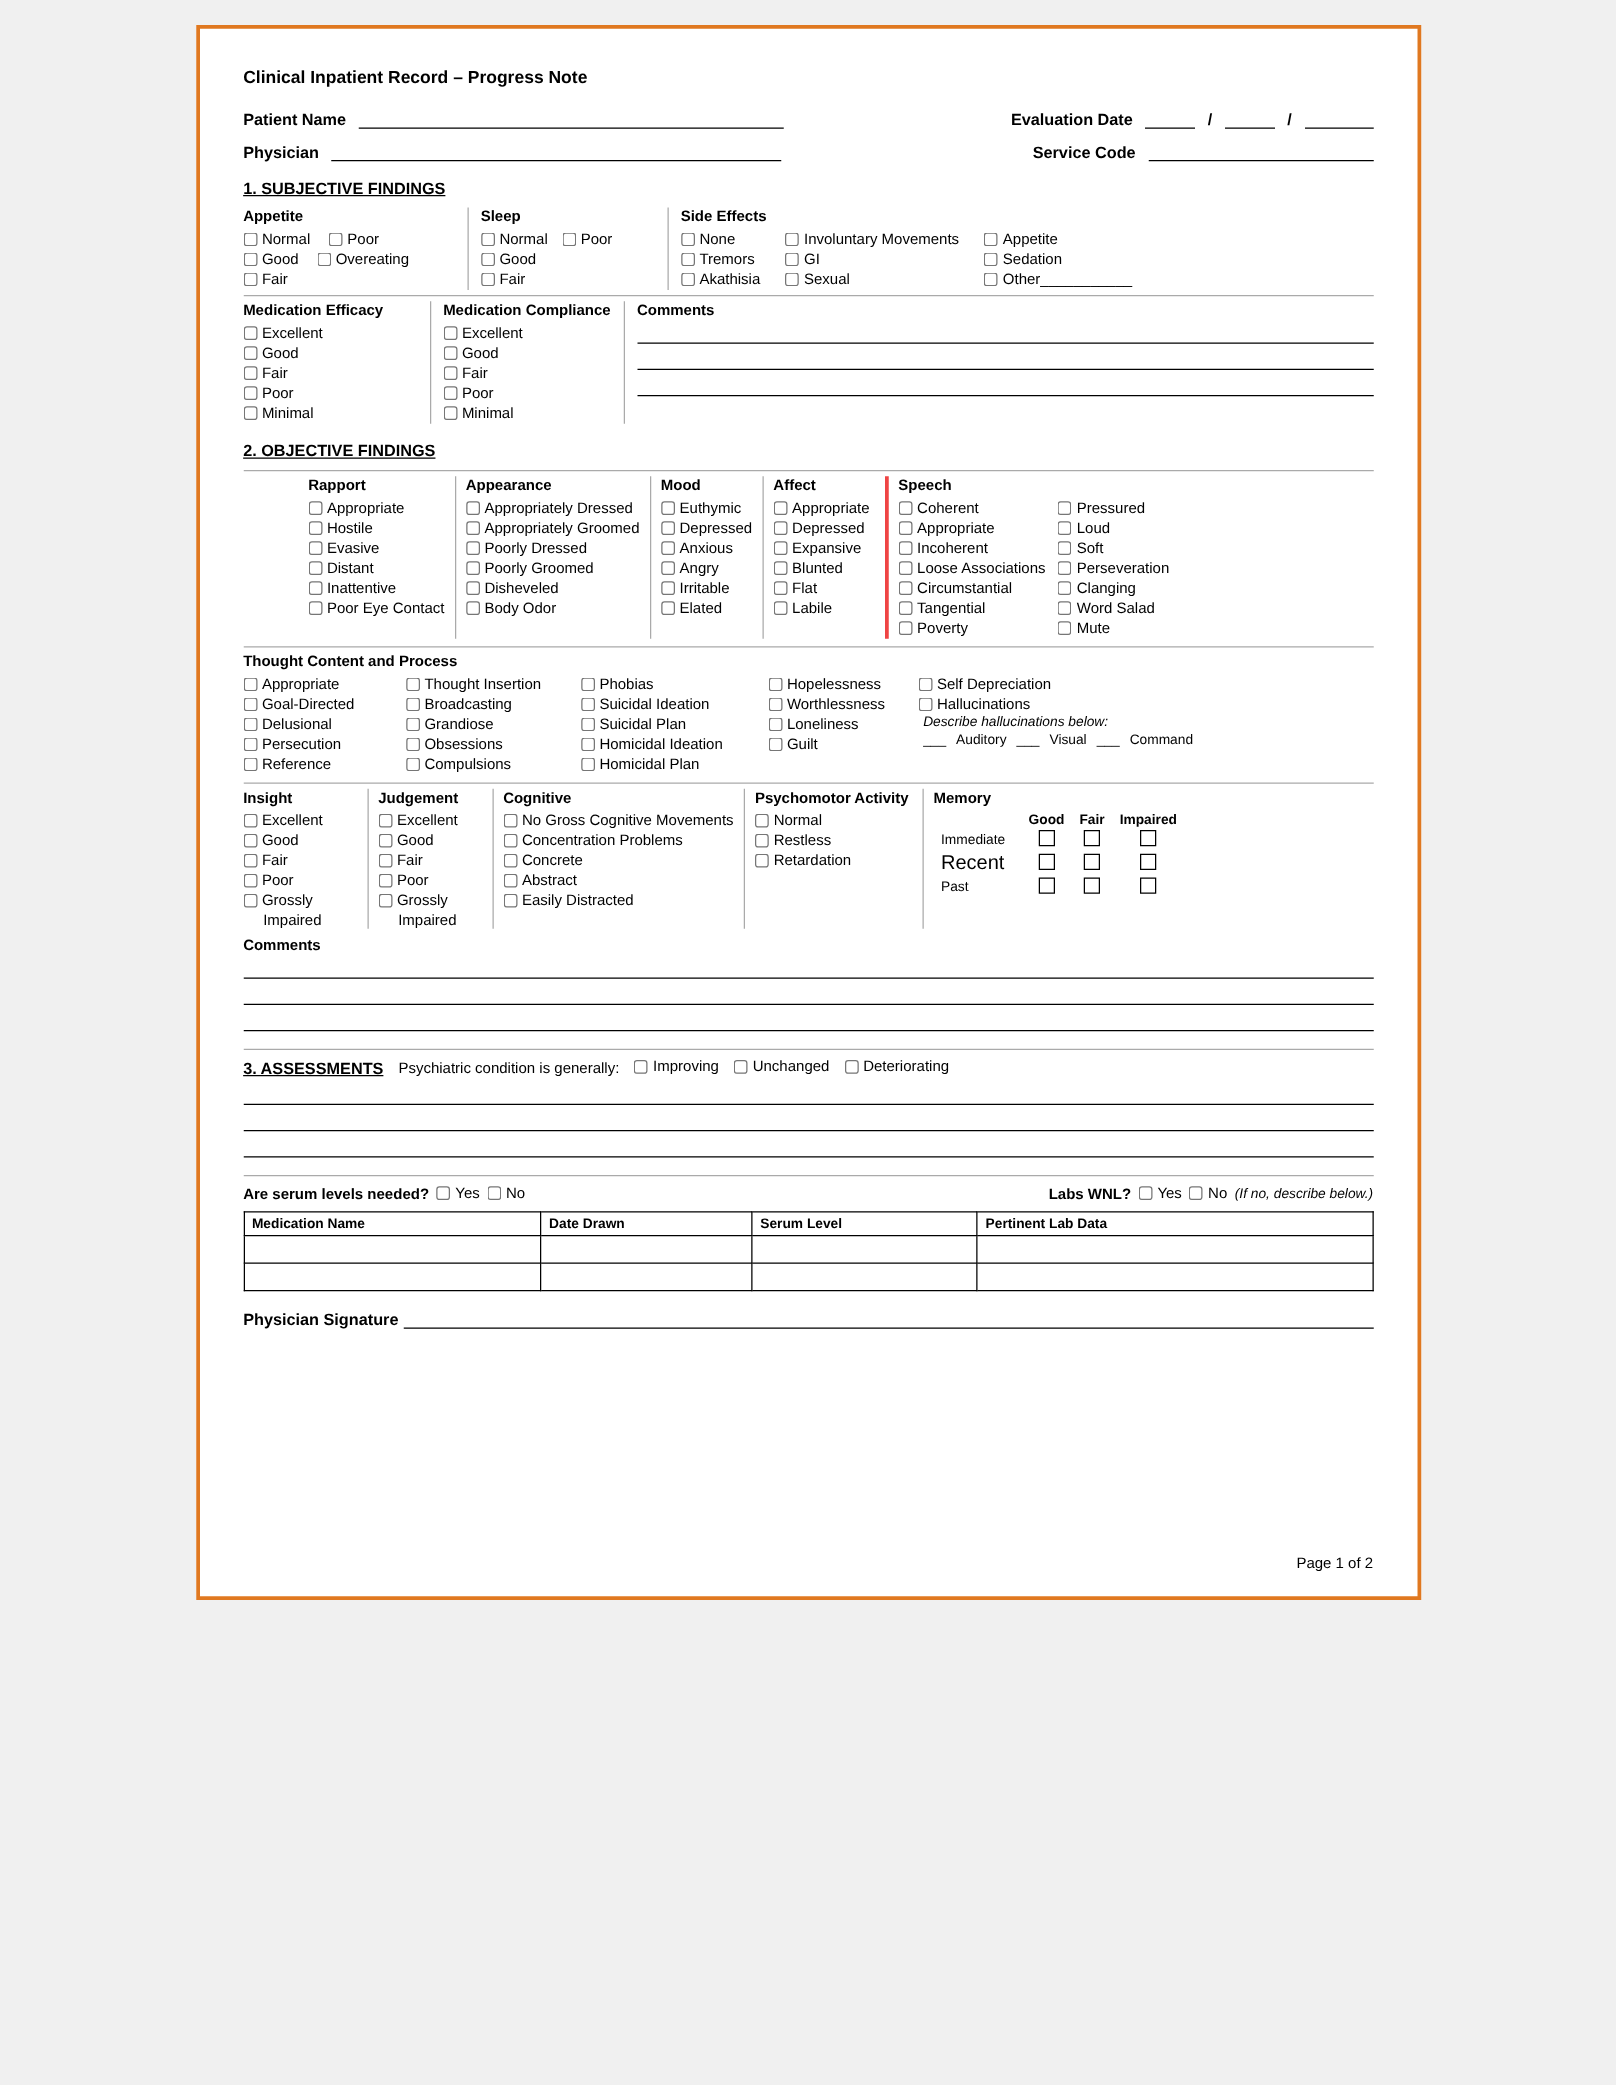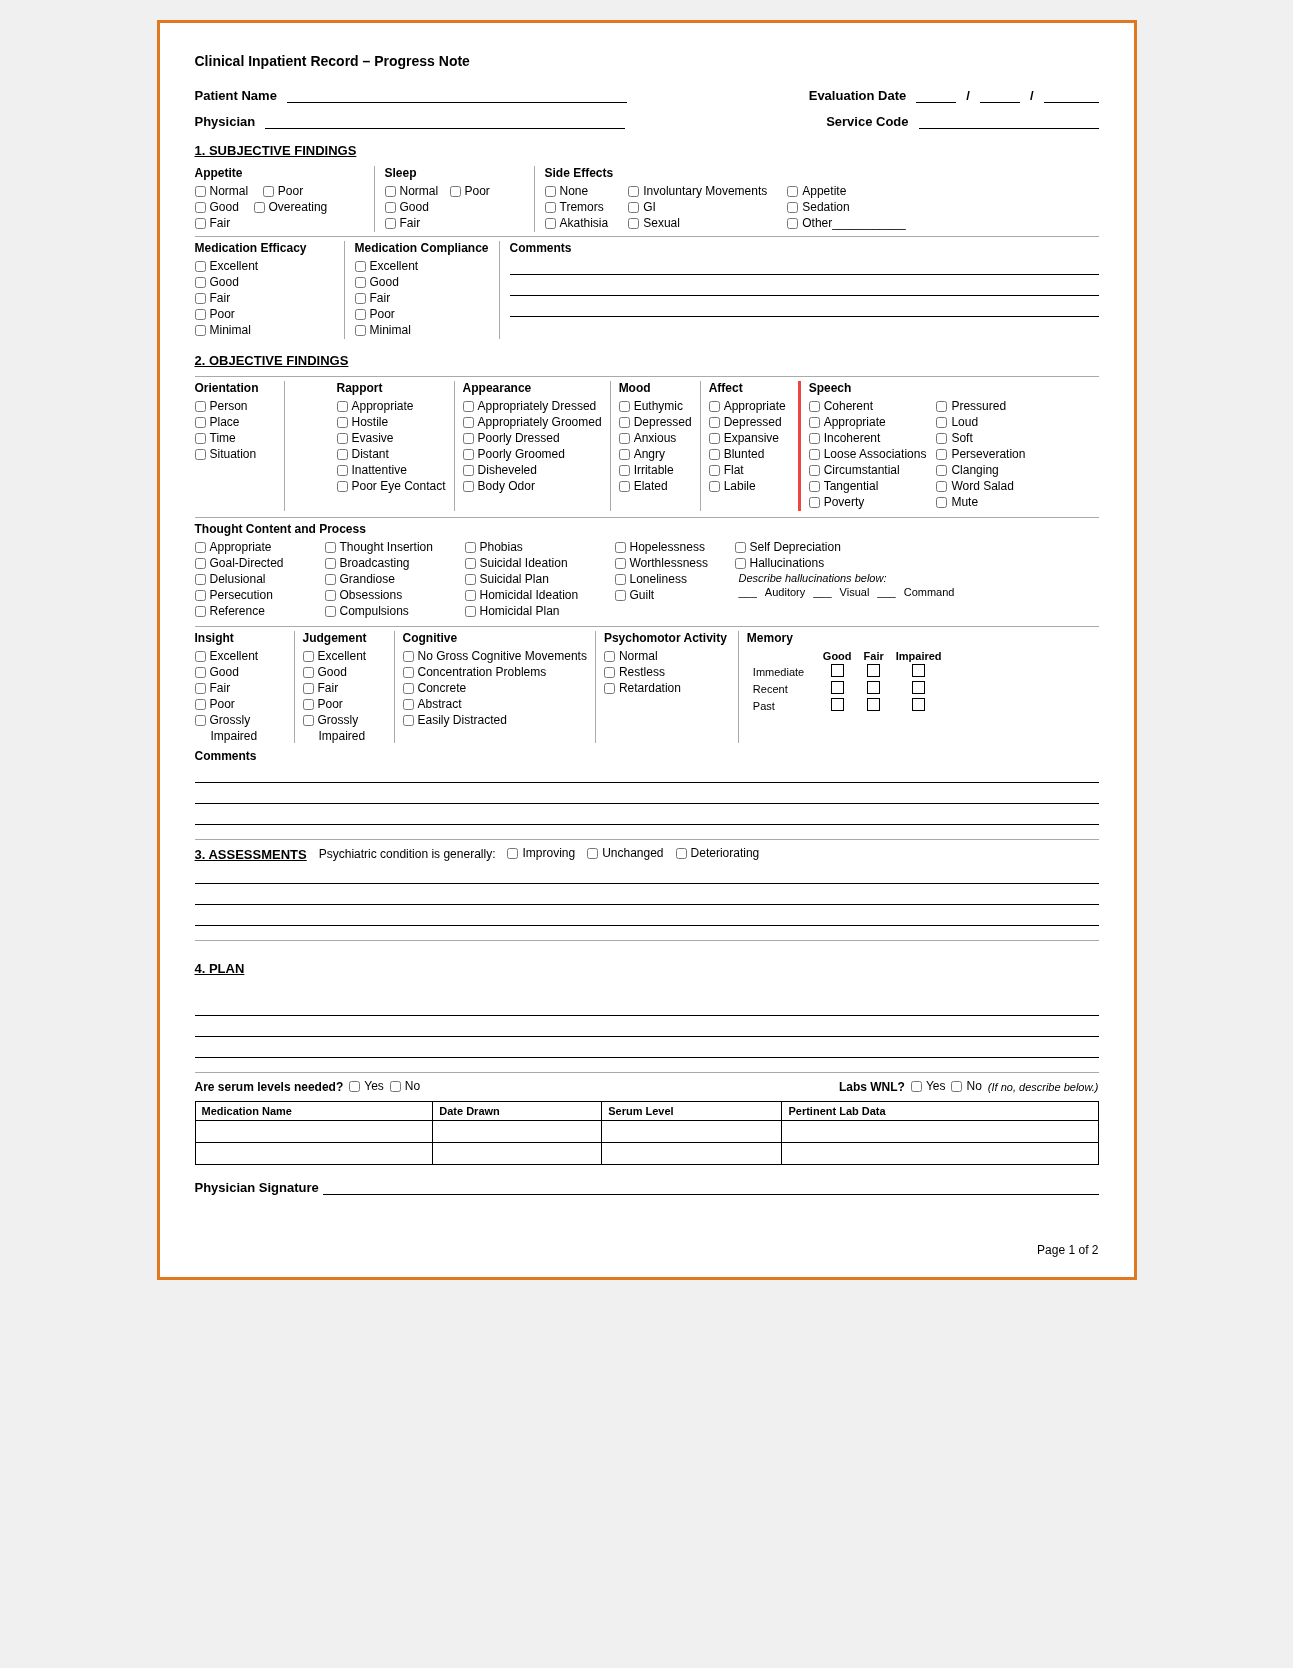--- a/index.html
+++ b/index.html
@@ -323,39 +323,20 @@
       <div class="comments-line"></div>
     </div>
   </div>
 
   <div class="section-header">
     <span>2.  OBJECTIVE FINDINGS</span>
   </div>
 
   <div style="display:flex; border-top:1px solid #aaa; padding-top:4px; gap:0;">
 
-    <div style="min-width:90px; border-right:1px solid #aaa; padding-right:8px;">
-      <div class="col-header">Orientation</div>
-      <div class="checkbox-item">
-          <input type="checkbox" style=""> 
-          <span>Person</span>
-        </div>
-      <div class="checkbox-item">
-          <input type="checkbox" style=""> 
-          <span>Place</span>
-        </div>
-      <div class="checkbox-item">
-          <input type="checkbox" style=""> 
-          <span>Time</span>
-        </div>
-      <div class="checkbox-item">
-          <input type="checkbox" style=""> 
-          <span>Situation</span>
-        </div>
-    </div>
 
     <div style="min-width:120px; border-right:1px solid #aaa; padding-left:8px; padding-right:8px;margin-left:44px;">
       <div class="col-header">Rapport</div>
       <div class="checkbox-item">
           <input type="checkbox" style=""> 
           <span>Appropriate</span>
         </div>
       <div class="checkbox-item">
           <input type="checkbox" style=""> 
           <span>Hostile</span>
@@ -749,21 +730,21 @@
           </tr>
         </thead>
         <tbody>
           <tr>
             <td style="font-size:11px; text-align:left;">Immediate</td>
             <td><span class="checkbox-cell" style="width:13px;height:13px;border:1px solid #000;display:inline-block;"></span></td>
             <td><span class="checkbox-cell" style="width:13px;height:13px;border:1px solid #000;display:inline-block;"></span></td>
             <td><span class="checkbox-cell" style="width:13px;height:13px;border:1px solid #000;display:inline-block;"></span></td>
           </tr>
           <tr>
-            <td style="font-size:11px; text-align:left;">Recent</td>
+            <td style="font-size:16px; text-align:left;">Recent</td>
             <td><span class="checkbox-cell" style="width:13px;height:13px;border:1px solid #000;display:inline-block;"></span></td>
             <td><span class="checkbox-cell" style="width:13px;height:13px;border:1px solid #000;display:inline-block;"></span></td>
             <td><span class="checkbox-cell" style="width:13px;height:13px;border:1px solid #000;display:inline-block;"></span></td>
           </tr>
           <tr>
             <td style="font-size:11px; text-align:left;">Past</td>
             <td><span class="checkbox-cell" style="width:13px;height:13px;border:1px solid #000;display:inline-block;"></span></td>
             <td><span class="checkbox-cell" style="width:13px;height:13px;border:1px solid #000;display:inline-block;"></span></td>
             <td><span class="checkbox-cell" style="width:13px;height:13px;border:1px solid #000;display:inline-block;"></span></td>
           </tr>
@@ -797,29 +778,20 @@
       <div class="checkbox-item">
           <input type="checkbox" style=""> 
           <span>Deteriorating</span>
         </div>
     </div>
     <div class="comments-line"></div>
     <div class="comments-line"></div>
     <div class="comments-line"></div>
   </div>
 
-  <div style="margin-top:14px; border-top:1px solid #aaa; padding-top:6px;">
-    <div class="section-header">
-      <span>4.  PLAN</span>
-    </div>
-    <div style="height:16px;"></div>
-    <div class="comments-line"></div>
-    <div class="comments-line"></div>
-    <div class="comments-line"></div>
-  </div>
 
   <div style="margin-top:14px; border-top:1px solid #aaa; padding-top:6px;">
     <div style="display:flex; justify-content:space-between; align-items:center; margin-bottom:6px;">
       <div style="display:flex; align-items:center; gap:6px;">
         <span style="font-weight:bold; font-size:12px;">Are serum levels needed?</span>
         <div class="checkbox-item">
             <input type="checkbox" style=""> 
             <span>Yes</span>
           </div>
         <div class="checkbox-item">

